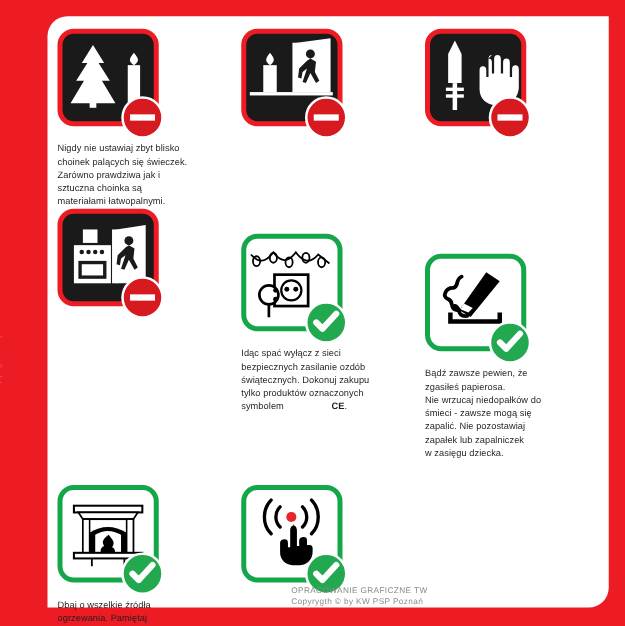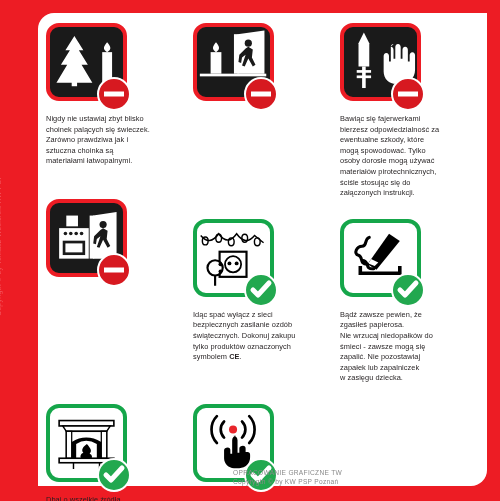--- a/index.html
+++ b/index.html
@@ -105,21 +105,21 @@
     position:absolute;left:0;top:0;width:100%;height:100%;
   }
   .panel-text{
     font-size:7.4px;
     line-height:10.6px;
     color:#231F20;
     letter-spacing:.05px;
     width:104px;
     white-space:pre-line;
   }
-  .panel-text b{font-weight:bold;}
+  .panel-text b{font-weight:bold;margin-left:36px;}
   #footer{
     position:absolute;
     left:195px;top:455px;
     font-size:6.6px;
     line-height:9px;
     color:#8A8A8A;
     letter-spacing:.3px;
     white-space:pre-line;
     text-align:left;
   }
@@ -179,21 +179,20 @@
               <rect fill="#fff" x="20" y="44" width="4" height="24"></rect>
               <rect fill="#fff" x="14" y="48" width="16" height="3"></rect>
               <rect fill="#fff" x="14" y="54" width="16" height="3"></rect>
               <path fill="#fff" d="M52 22 c2 0 3 1.5 3 3.5 l0 10 l2 0 l0 -13 c0 -2 1 -3.5 3 -3.5 c2 0 3 1.5 3 3.5 l0 13 l2 0 l0 -10 c0 -2 1 -3.5 3 -3.5 c2 0 3 1.5 3 3.5 l0 13 l2 0 l0 -7 c0 -2 1 -3.5 3 -3.5 c2 0 3 1.5 3 3.5 l0 16 c0 9 -7 16 -15 16 l-6 0 c-8 0 -14 -6 -14 -14 l0 -17 c0 -2 1 -3.5 3 -3.5 c2 0 3 1.5 3 3.5 l0 6 l2 0 l0 -16 c0 -2 1 -3.5 3 -3.5 z"></path>
             </svg>
           </div>
           <div class="badge badge-no">
               <i></i>
             </div>
         </div>
-        <div class="panel-text">Bawiąc się fajerwerkami bierzesz odpowiedzialność za ewentualne szkody, które mogą spowodować. Tylko osoby dorosłe mogą używać materiałów pirotechnicznych, ściśle stosując się do załączonych instrukcji.</div>
       </div>
 
       <div class="panel">
         <div class="iconbox-wrap">
           <div class="tile-red">
             <svg viewBox="0 0 81 78">
               <rect fill="#fff" x="10" y="28" width="33" height="34"></rect>
               <rect fill="#1A1A1A" x="14" y="42" width="25" height="16"></rect>
               <rect fill="#fff" x="17" y="45" width="19" height="10"></rect>
               <g fill="#1A1A1A">
@@ -241,21 +240,21 @@
           </div>
           <div class="badge badge-ok">
             <svg viewBox="0 0 30 30">
                 <path d="M7 15 l5 5 l11 -12" fill="none" stroke="#fff" stroke-width="5" stroke-linecap="round" stroke-linejoin="round"></path>
               </svg>
           </div>
         </div>
         <div class="panel-text"><span>Idąc spać wyłącz z sieci bezpiecznych zasilanie ozdób świątecznych. Dokonuj zakupu tylko produktów oznaczonych symbolem </span><b>CE</b><span>.</span></div>
       </div>
 
-      <div class="panel" style="margin-top:20px">
+      <div class="panel" style="margin-top:36px">
         <div class="iconbox-wrap">
           <div class="tile-green">
             <svg viewBox="0 0 81 78">
               <path d="M16 58 L16 48 L20 48 L20 54 L60 54 L60 48 L64 48 L64 58 Z" fill="#000"></path>
               <polygon fill="#000" points="50,12 62,20 36,52 26,46"></polygon>
               <polygon fill="#fff" points="34,48 38,44 30,40 27,45"></polygon>
               <g fill="none" stroke="#000" stroke-width="3.4" stroke-linecap="round">
                 <path d="M26 46 C16 46 22 38 16 36 C10 34 14 26 20 26 C26 26 22 18 28 16"></path>
                 <path d="M33 51 C23 52 28 44 22 42"></path>
               </g>

